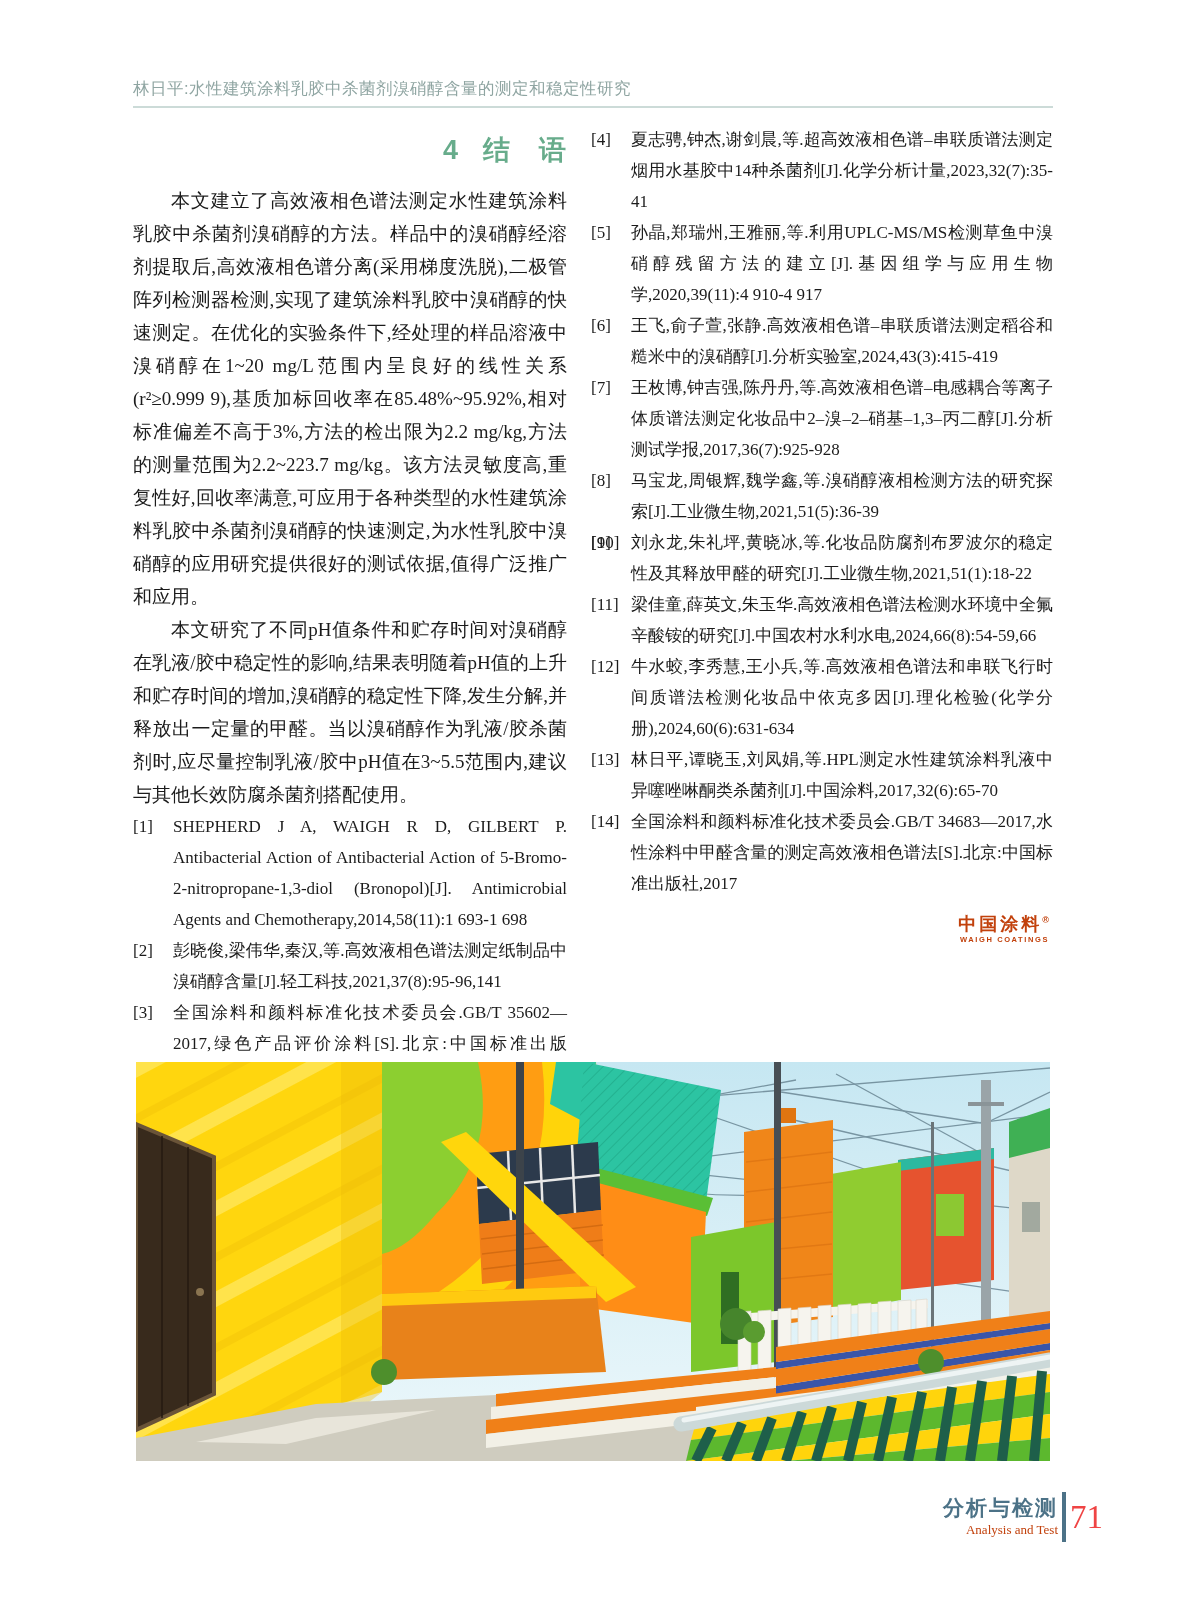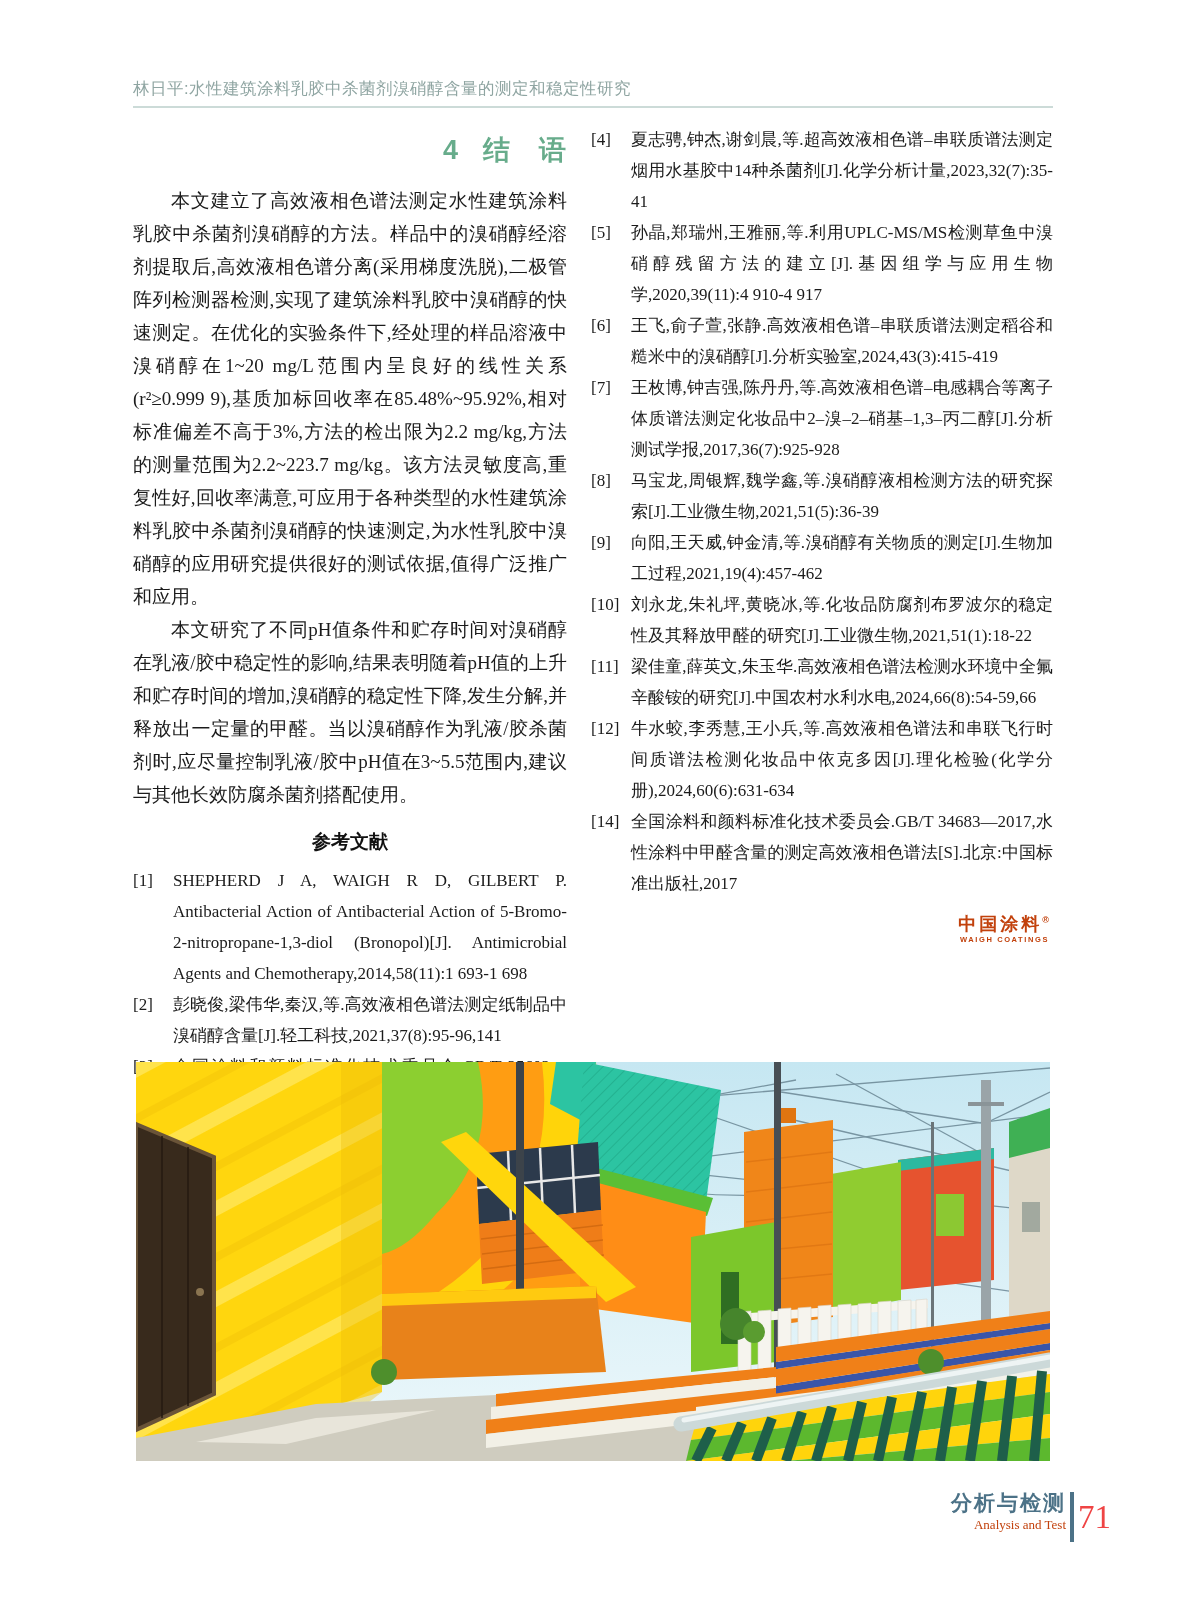--- a/index.html
+++ b/index.html
@@ -26,21 +26,21 @@
   
   .logo{margin-top:12px;text-align:right;padding-right:4px;color:#c2410c;
         font-family:"Liberation Sans","DejaVu Sans",sans-serif;}
   .logo-cn{font-size:18px;font-weight:bold;letter-spacing:3px;line-height:18px;}
   .logo-reg{font-size:9px;vertical-align:super;letter-spacing:0;}
   .logo-en{font-size:7.5px;letter-spacing:1.6px;margin-top:2px;font-weight:bold;}
   
   .photo{position:absolute;left:136px;top:1062px;width:914px;height:399px;}
   .photo svg{display:block;}
   
-  .footer{position:absolute;right:76px;top:1492px;display:flex;align-items:flex-start;gap:4px;}
+  .footer{position:absolute;right:84px;top:1492px;display:flex;align-items:center;gap:4px;}
   .footer-text{text-align:right;}
   .footer-title{font-family:"Liberation Sans","DejaVu Sans",sans-serif;font-weight:bold;
                 font-size:21px;color:#4c7287;letter-spacing:2px;line-height:22px;}
   .footer-sub{font-size:13px;color:#c2410c;margin-top:3px;}
   .footer-bar{width:4px;height:50px;background:#4c7287;}
   .footer-num{font-size:33px;color:#ef4444;line-height:50px;}
 </style>
 </head>
 <body>
 
@@ -49,39 +49,39 @@
   <div class="running-head">林日平:水性建筑涂料乳胶中杀菌剂溴硝醇含量的测定和稳定性研究</div>
   <div class="head-rule"></div>
 
   <div class="columns">
     <div class="col-left">
       <h2 class="section"><span class="secnum">4</span><span>结　语</span></h2>
       <div id="paras">
           <p class="para">本文建立了高效液相色谱法测定水性建筑涂料乳胶中杀菌剂溴硝醇的方法。样品中的溴硝醇经溶剂提取后,高效液相色谱分离(采用梯度洗脱),二极管阵列检测器检测,实现了建筑涂料乳胶中溴硝醇的快速测定。在优化的实验条件下,经处理的样品溶液中溴硝醇在1~20 mg/L范围内呈良好的线性关系(r²≥0.999 9),基质加标回收率在85.48%~95.92%,相对标准偏差不高于3%,方法的检出限为2.2 mg/kg,方法的测量范围为2.2~223.7 mg/kg。该方法灵敏度高,重复性好,回收率满意,可应用于各种类型的水性建筑涂料乳胶中杀菌剂溴硝醇的快速测定,为水性乳胶中溴硝醇的应用研究提供很好的测试依据,值得广泛推广和应用。</p>
           <p class="para">本文研究了不同pH值条件和贮存时间对溴硝醇在乳液/胶中稳定性的影响,结果表明随着pH值的上升和贮存时间的增加,溴硝醇的稳定性下降,发生分解,并释放出一定量的甲醛。当以溴硝醇作为乳液/胶杀菌剂时,应尽量控制乳液/胶中pH值在3~5.5范围内,建议与其他长效防腐杀菌剂搭配使用。</p>
         </div>
-      <div class="refs-title">参考文献</div>
       <div id="refs-left">
           <div class="ref"><span class="ref-label">[1]</span><span>SHEPHERD J A, WAIGH R D, GILBERT P. Antibacterial Action of Antibacterial Action of 5-Bromo-2-nitropropane-1,3-diol (Bronopol)[J]. Antimicrobial Agents and Chemotherapy,2014,58(11):1 693-1 698</span></div>
           <div class="ref"><span class="ref-label">[2]</span><span>彭晓俊,梁伟华,秦汉,等.高效液相色谱法测定纸制品中溴硝醇含量[J].轻工科技,2021,37(8):95-96,141</span></div>
           <div class="ref"><span class="ref-label">[3]</span><span>全国涂料和颜料标准化技术委员会.GB/T 35602—2017,绿色产品评价涂料[S].北京:中国标准出版社,2017</span></div>
         </div>
     </div>
 
     <div class="col-right">
       <div id="refs-right">
           <div class="ref"><span class="ref-label">[4]</span><span>夏志骋,钟杰,谢剑晨,等.超高效液相色谱–串联质谱法测定烟用水基胶中14种杀菌剂[J].化学分析计量,2023,32(7):35-41</span></div>
           <div class="ref"><span class="ref-label">[5]</span><span>孙晶,郑瑞州,王雅丽,等.利用UPLC-MS/MS检测草鱼中溴硝醇残留方法的建立[J].基因组学与应用生物学,2020,39(11):4 910-4 917</span></div>
           <div class="ref"><span class="ref-label">[6]</span><span>王飞,俞子萱,张静.高效液相色谱–串联质谱法测定稻谷和糙米中的溴硝醇[J].分析实验室,2024,43(3):415-419</span></div>
           <div class="ref"><span class="ref-label">[7]</span><span>王枚博,钟吉强,陈丹丹,等.高效液相色谱–电感耦合等离子体质谱法测定化妆品中2–溴–2–硝基–1,3–丙二醇[J].分析测试学报,2017,36(7):925-928</span></div>
           <div class="ref"><span class="ref-label">[8]</span><span>马宝龙,周银辉,魏学鑫,等.溴硝醇液相检测方法的研究探索[J].工业微生物,2021,51(5):36-39</span></div>
-          <div class="ref"><span class="ref-label">[9]</span><span>向阳,王天威,钟金清,等.溴硝醇有关物质的测定[J].生物加工过程,2021,19(4):457-462</span></div>
+          <div class="ref"><span class="ref-label">[9]</span></div>
           <div class="ref"><span class="ref-label">[10]</span><span>刘永龙,朱礼坪,黄晓冰,等.化妆品防腐剂布罗波尔的稳定性及其释放甲醛的研究[J].工业微生物,2021,51(1):18-22</span></div>
           <div class="ref"><span class="ref-label">[11]</span><span>梁佳童,薛英文,朱玉华.高效液相色谱法检测水环境中全氟辛酸铵的研究[J].中国农村水利水电,2024,66(8):54-59,66</span></div>
           <div class="ref"><span class="ref-label">[12]</span><span>牛水蛟,李秀慧,王小兵,等.高效液相色谱法和串联飞行时间质谱法检测化妆品中依克多因[J].理化检验(化学分册),2024,60(6):631-634</span></div>
+          <div class="ref"><span class="ref-label">[13]</span><span>林日平,谭晓玉,刘凤娟,等.HPL测定水性建筑涂料乳液中异噻唑啉酮类杀菌剂[J].中国涂料,2017,32(6):65-70</span></div>
           <div class="ref"><span class="ref-label">[14]</span><span>全国涂料和颜料标准化技术委员会.GB/T 34683—2017,水性涂料中甲醛含量的测定高效液相色谱法[S].北京:中国标准出版社,2017</span></div>
         </div>
       <div class="logo">
         <div class="logo-cn"><span>中国涂料</span><span class="logo-reg">®</span></div>
         <div class="logo-en">WAIGH COATINGS</div>
       </div>
     </div>
   </div>
 
   <div class="photo">

